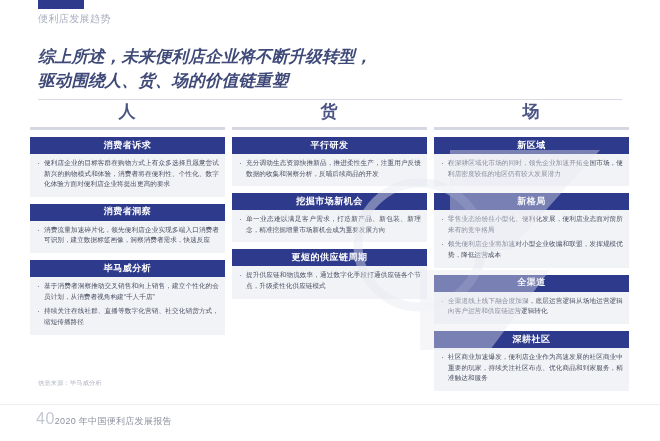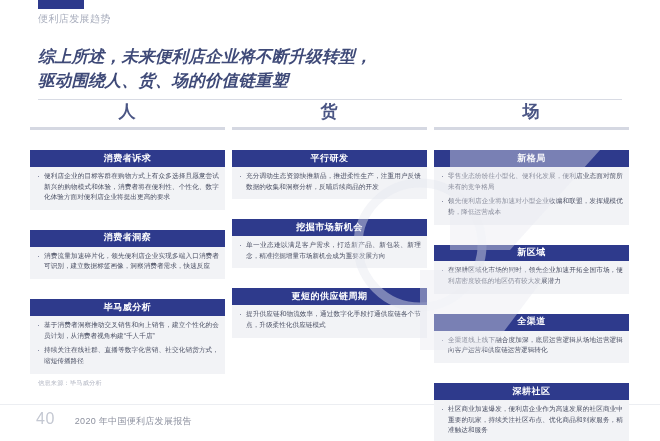--- a/index.html
+++ b/index.html
@@ -98,21 +98,21 @@
     letter-spacing: 1px;
   }
   .col-rule {
     height: 3px;
     background: #d5d8e2;
     margin-top: 2px;
   }
 
   .card {
     background: #f2f3f6;
-    margin-top: 20px;
+    margin-top: 7px;
     padding-bottom: 5px;
   }
   .card:first-of-type { margin-top: 2px; }
   .card-title {
     background: #2e3a8c;
     color: #ffffff;
     font-size: 9px;
     font-weight: 700;
     text-align: center;
     padding: 3.5px 2px 3.5px;
@@ -161,21 +161,21 @@
     width: 660px;
     height: 1px;
     background: #eceef2;
   }
   .page-foot {
     position: absolute;
     left: 36px;
     top: 410px;
     display: flex;
     align-items: baseline;
-    gap: 20px;
+    gap: 0;
   }
   .page-num {
     font-size: 16px;
     color: #c4c8d2;
     font-weight: 400;
     letter-spacing: 0.5px;
   }
   .foot-title {
     font-size: 9px;
     color: #8d919f;
@@ -260,31 +260,31 @@
         <li>提升供应链和物流效率，通过数字化手段打通供应链各个节点，升级柔性化供应链模式</li>
       </ul>
     </div>
   </div>
 
   <div class="column">
     <div class="col-letter">场</div>
     <div class="col-rule"></div>
 
     <div class="card">
+      <div class="card-title">新区域</div>
+      <ul class="bullets">
+        <li>在深耕区域化市场的同时，领先企业加速开拓全国市场，便利店密度较低的地区仍有较大发展潜力</li>
+      </ul>
+    </div>
+
+    <div class="card">
       <div class="card-title">新格局</div>
       <ul class="bullets">
         <li>零售业态纷纷往小型化、便利化发展，便利店业态面对前所未有的竞争格局</li>
         <li>领先便利店企业将加速对小型企业收编和联盟，发挥规模优势，降低运营成本</li>
-      </ul>
-    </div>
-
-    <div class="card">
-      <div class="card-title">新区域</div>
-      <ul class="bullets">
-        <li>在深耕区域化市场的同时，领先企业加速开拓全国市场，便利店密度较低的地区仍有较大发展潜力</li>
       </ul>
     </div>
 
     <div class="card">
       <div class="card-title">全渠道</div>
       <ul class="bullets">
         <li>全渠道线上线下融合度加深，底层运营逻辑从场地运营逻辑向客户运营和供应链运营逻辑转化</li>
       </ul>
     </div>
 

